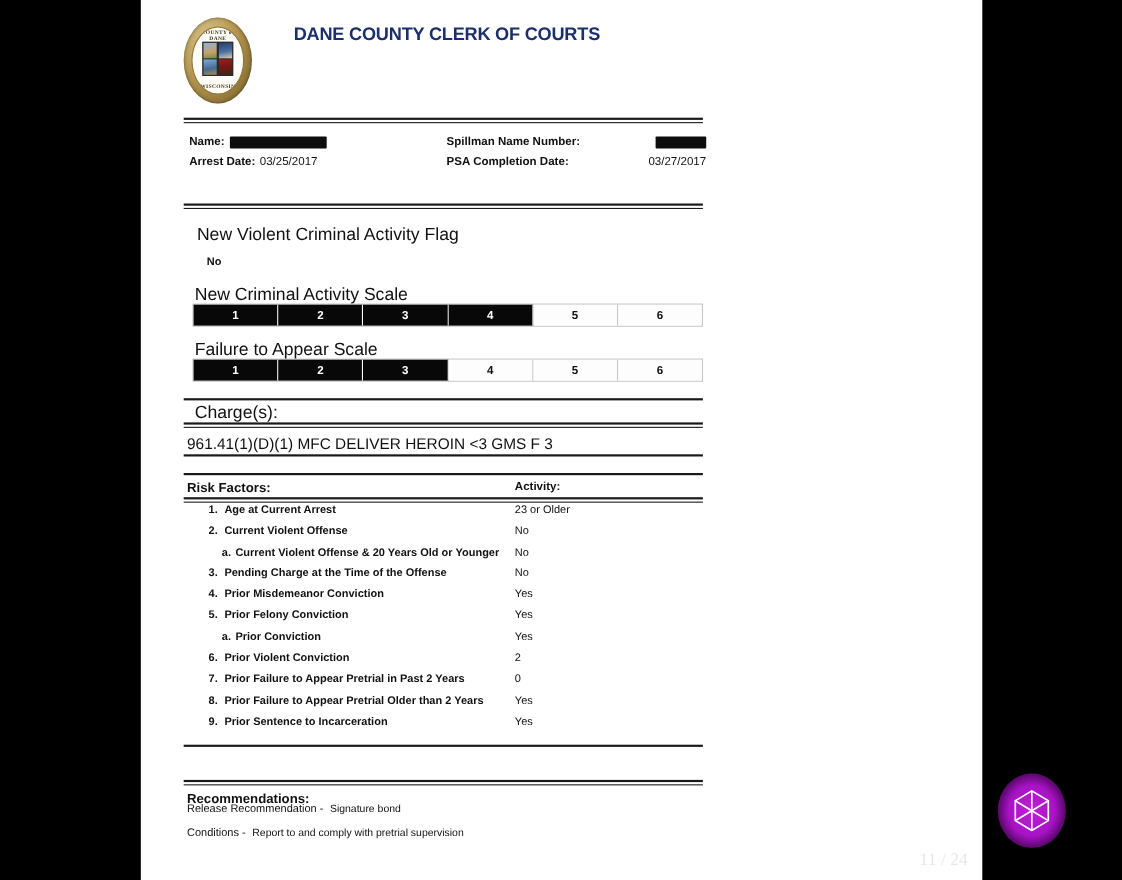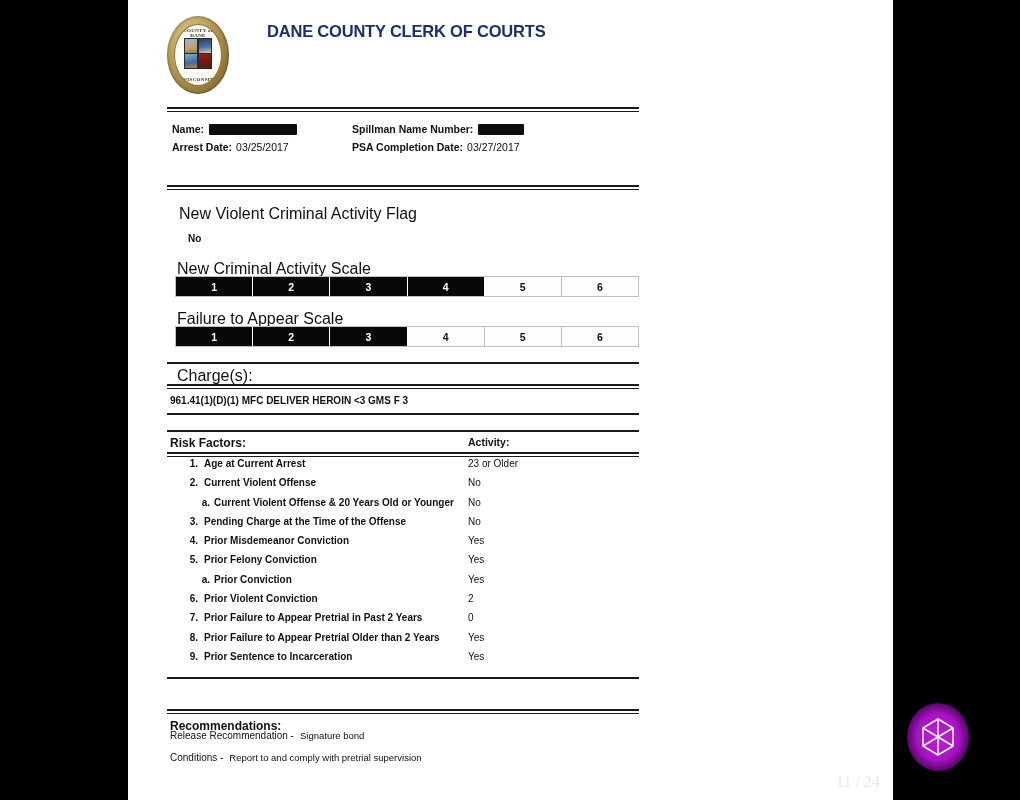--- a/index.html
+++ b/index.html
@@ -145,22 +145,22 @@
     width: 470px;
     font-size: 10.5px;
     font-weight: bold;
     color: #111;
   }
   .info-row {
     display: flex;
     height: 18px;
     align-items: center;
   }
-  .info-col-a { width: 180px; display: flex; align-items: center; }
-  .info-col-b { flex: 1; display: flex; align-items: center; }
+  .info-col-a { width: 234px; display: flex; align-items: center; }
+  .info-col-b { flex: 1; display: flex; align-items: center; justify-content: space-between; }
   .redact {
     display: inline-block;
     background: #0d0d0d;
     height: 11px;
     margin-left: 5px;
     border-radius: 1px;
   }
   .val-normal { font-weight: normal; margin-left: 4px; }
 
   
@@ -203,23 +203,23 @@
   .scale-cell.filled {
     background: #080808;
     color: #ffffff;
     border-right: 1px solid #ffffff;
   }
 
   
   .charge-text {
     position: absolute;
     left: 170px;
-    font-size: 10px;
-    color: #111;
-    font-weight: 700;
+    font-size: 14px;
+    color: #111;
+    font-weight: 400;
   }
 
   
   .rf-head-left {
     position: absolute;
     left: 170px;
     font-size: 12px;
     font-weight: bold;
     color: #111;
     text-align: center;

